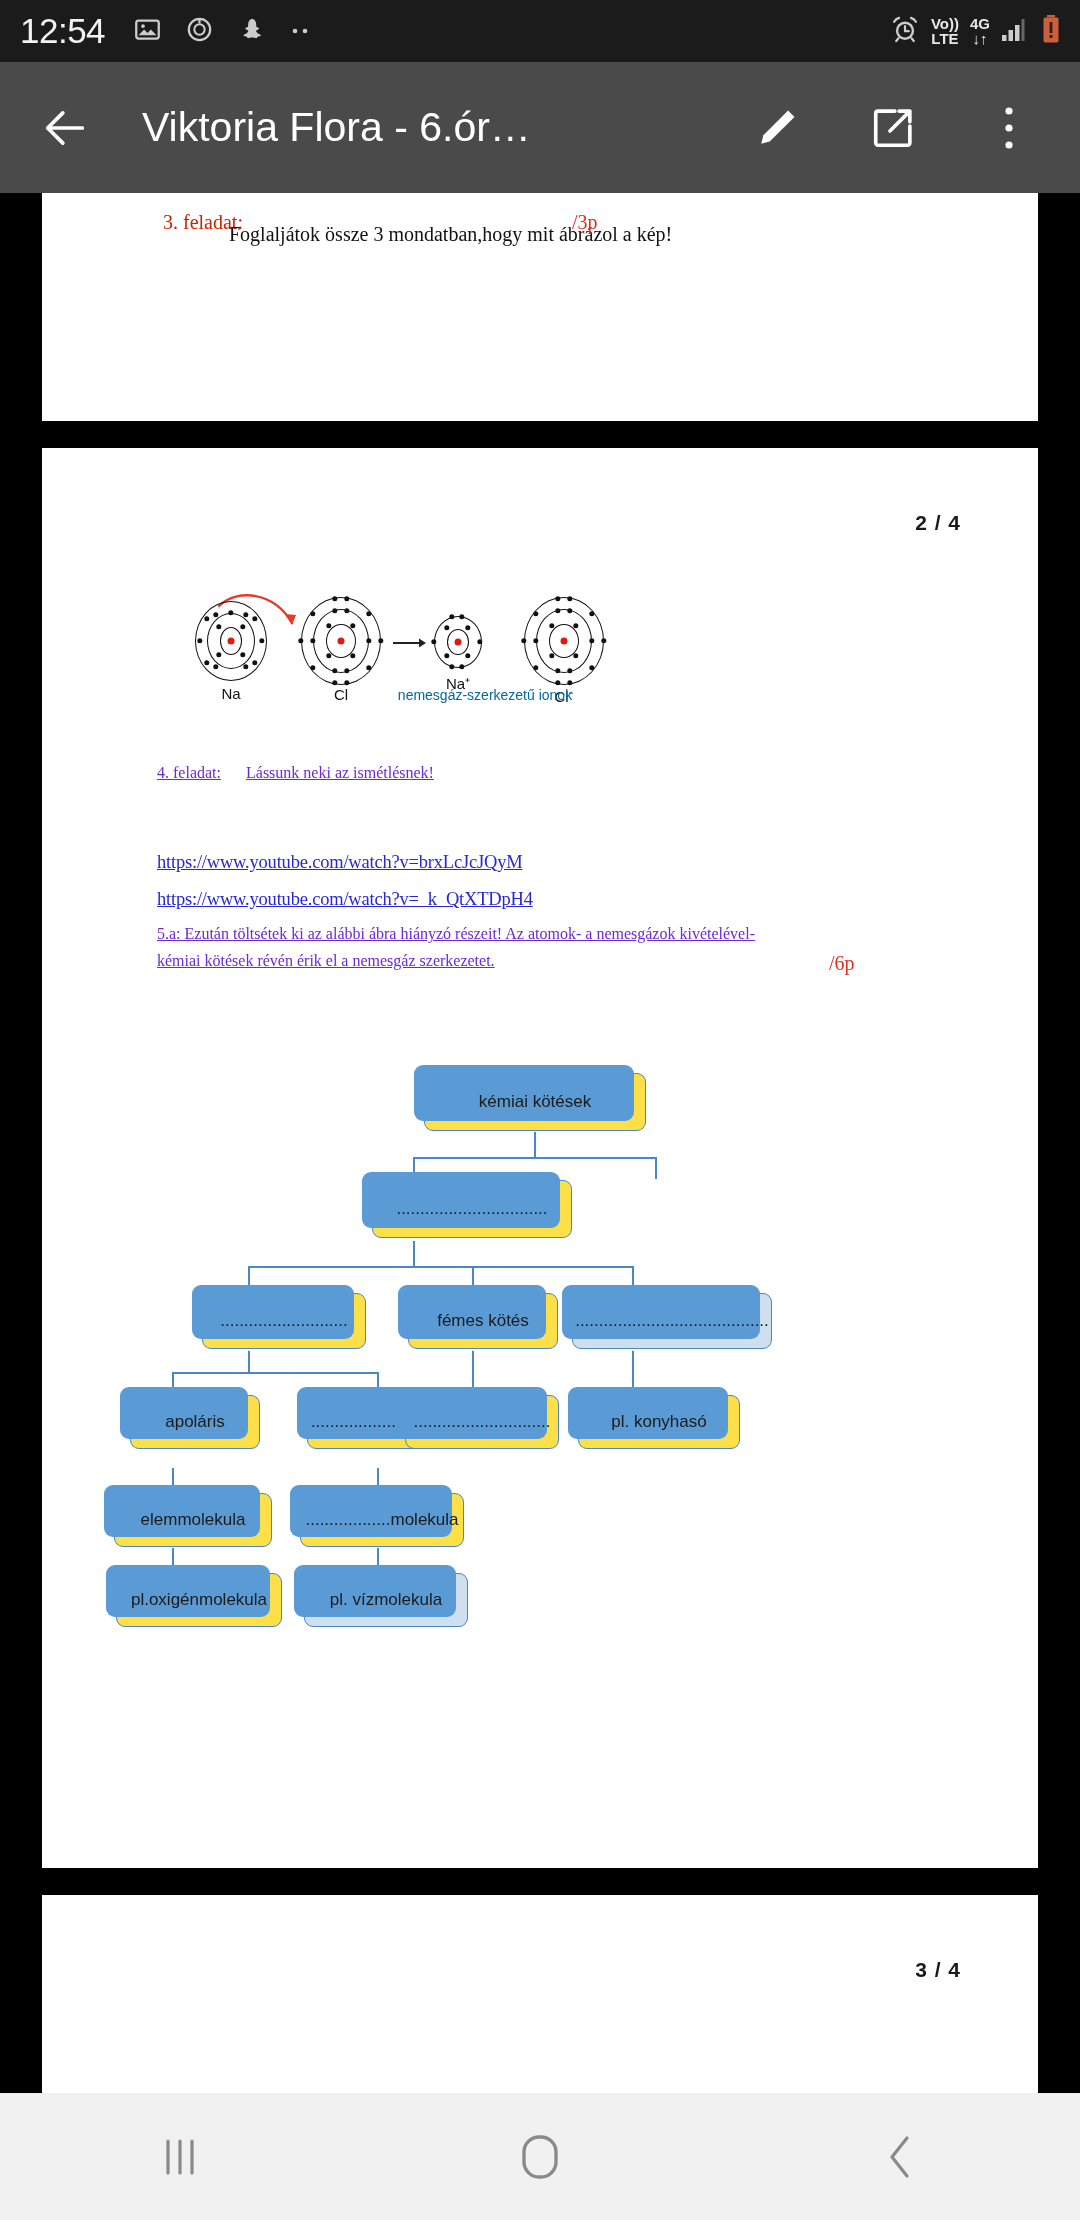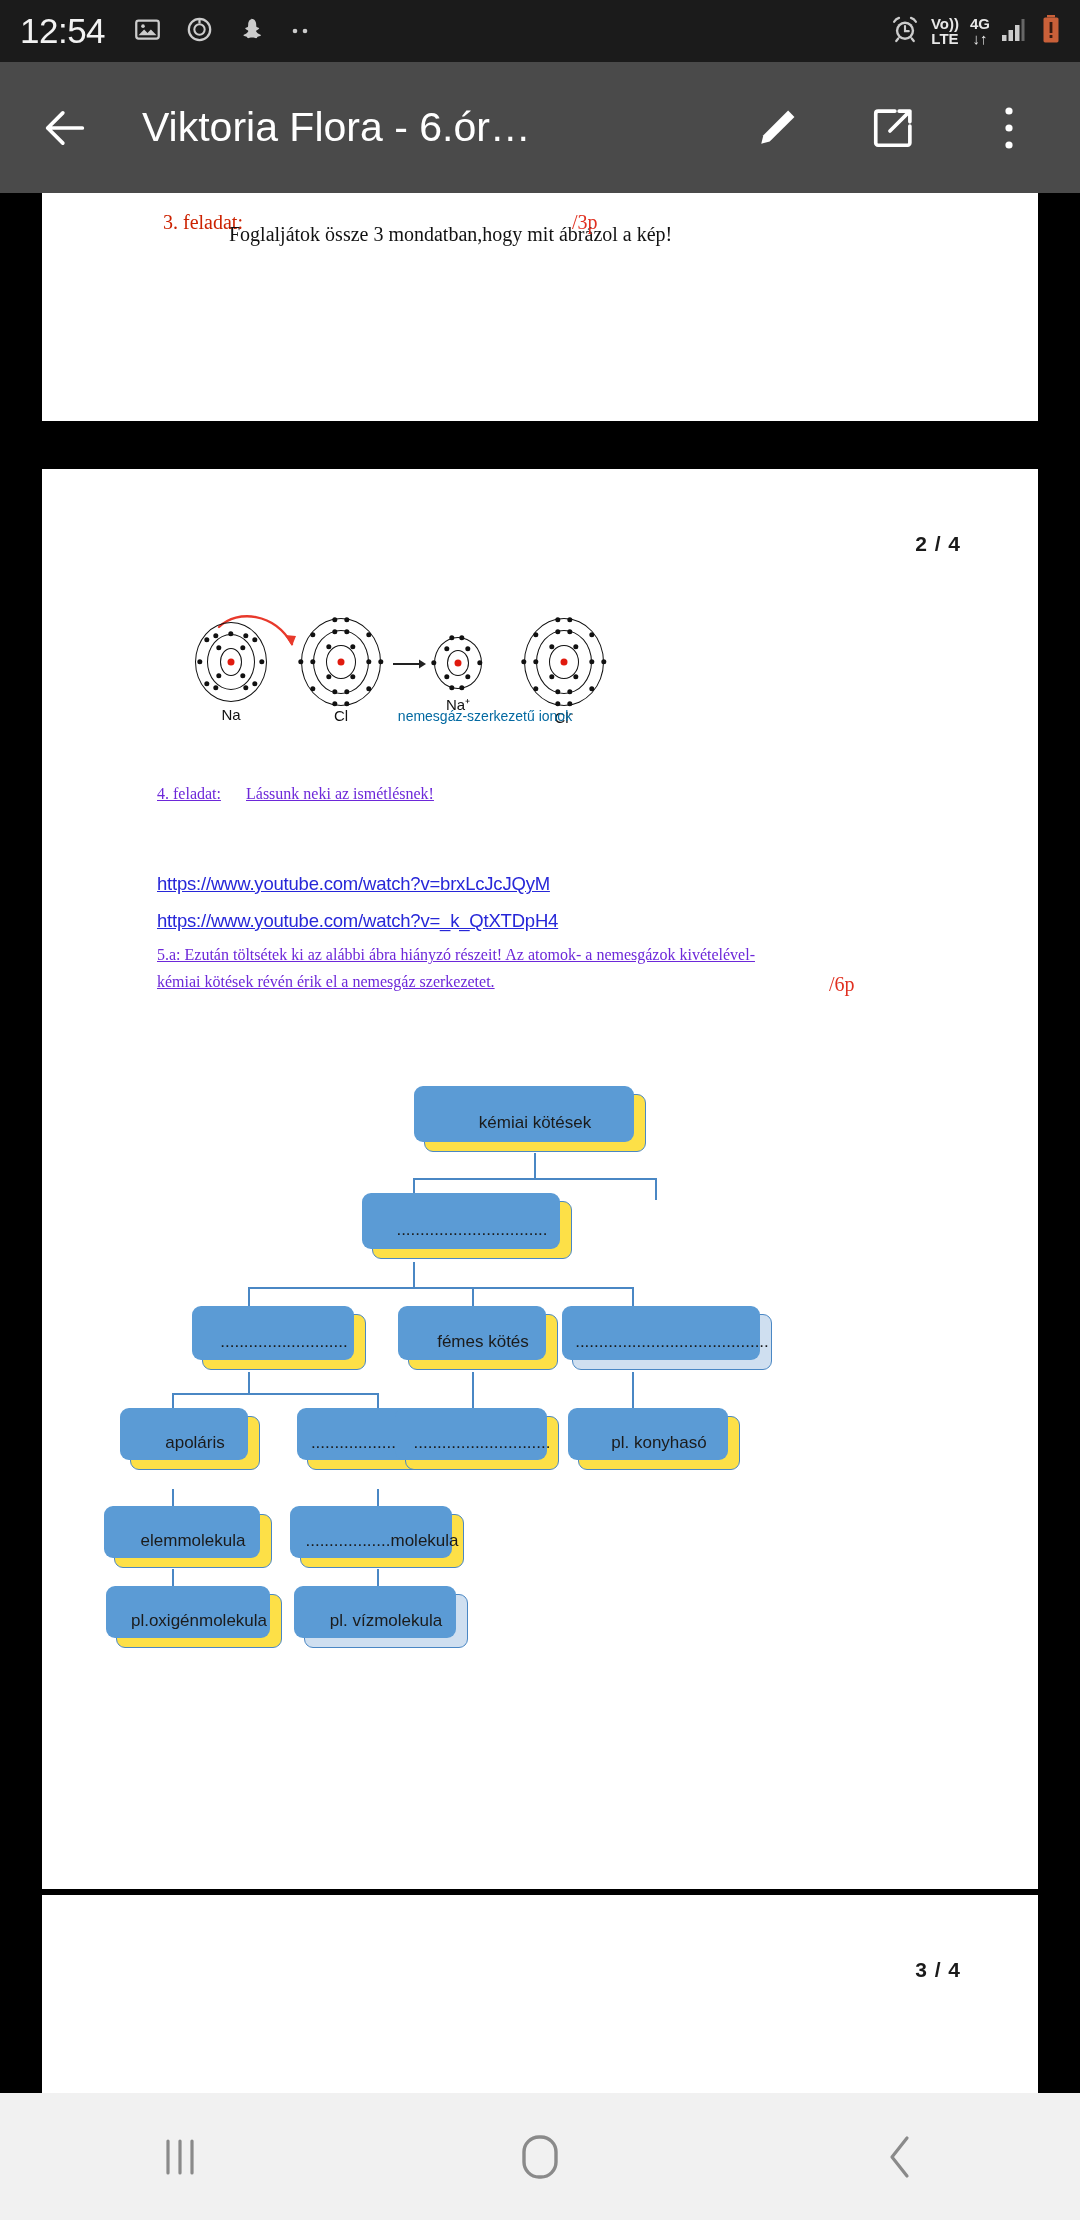--- a/index.html
+++ b/index.html
@@ -38,21 +38,21 @@
   
   #doc-area {
     position:absolute; top:193px; left:0; width:1080px; height:1900px;
     background:#000; overflow:hidden;
   }
   .page { position:absolute; left:42px; width:996px; background:#fff; }
 
   
   #page-1 { top:0; height:228px; }
   
-  #page-2 { top:255px; height:1420px;margin-top:21px; }
+  #page-2 { top:255px; height:1420px; }
   
   #page-3 { top:1702px; height:198px; }
 
   .page-num {
     position:absolute; right:77px; font-size:21px; font-weight:bold;
     color:#1a1a1a; letter-spacing:1px;
   }
 
   .task-line { position:absolute; font-size:20px; color:#111; white-space:nowrap;
                font-family:"Liberation Serif", serif; }
@@ -62,21 +62,21 @@
 
   
   .dotted-rule {
     position:absolute; left:115px; width:480px; height:14px;
     color:#e05a44; font-size:19px; letter-spacing:2.6px; overflow:hidden;
     white-space:nowrap; font-family:"Liberation Serif", serif;
   }
   .body-text { position:absolute; font-size:16px; color:#6d28d9; font-family:"Liberation Serif", serif;text-decoration:underline; }
   .link {
     position:absolute; font-size:18.5px; color:#2727d8; text-decoration:underline;
-    font-family:Liberation Sans, sans-serif; letter-spacing:-0.2px;
+    font-family:Liberation Serif, serif; letter-spacing:-0.2px;
   }
 
   
   #atom-figure { position:absolute; left:150px; top:145px; width:430px; height:110px; }
   .atom { position:absolute; }
   .ring { position:absolute; border:1.6px solid #111; border-radius:50%; left:50%; top:50%;
           transform:translate(-50%,-50%); }
   .nucleus { position:absolute; width:7px; height:7px; background:#e01a0e; border-radius:50%;
              left:50%; top:50%; transform:translate(-50%,-50%); }
   .el { position:absolute; width:5.4px; height:5.4px; background:#111; border-radius:50%;

